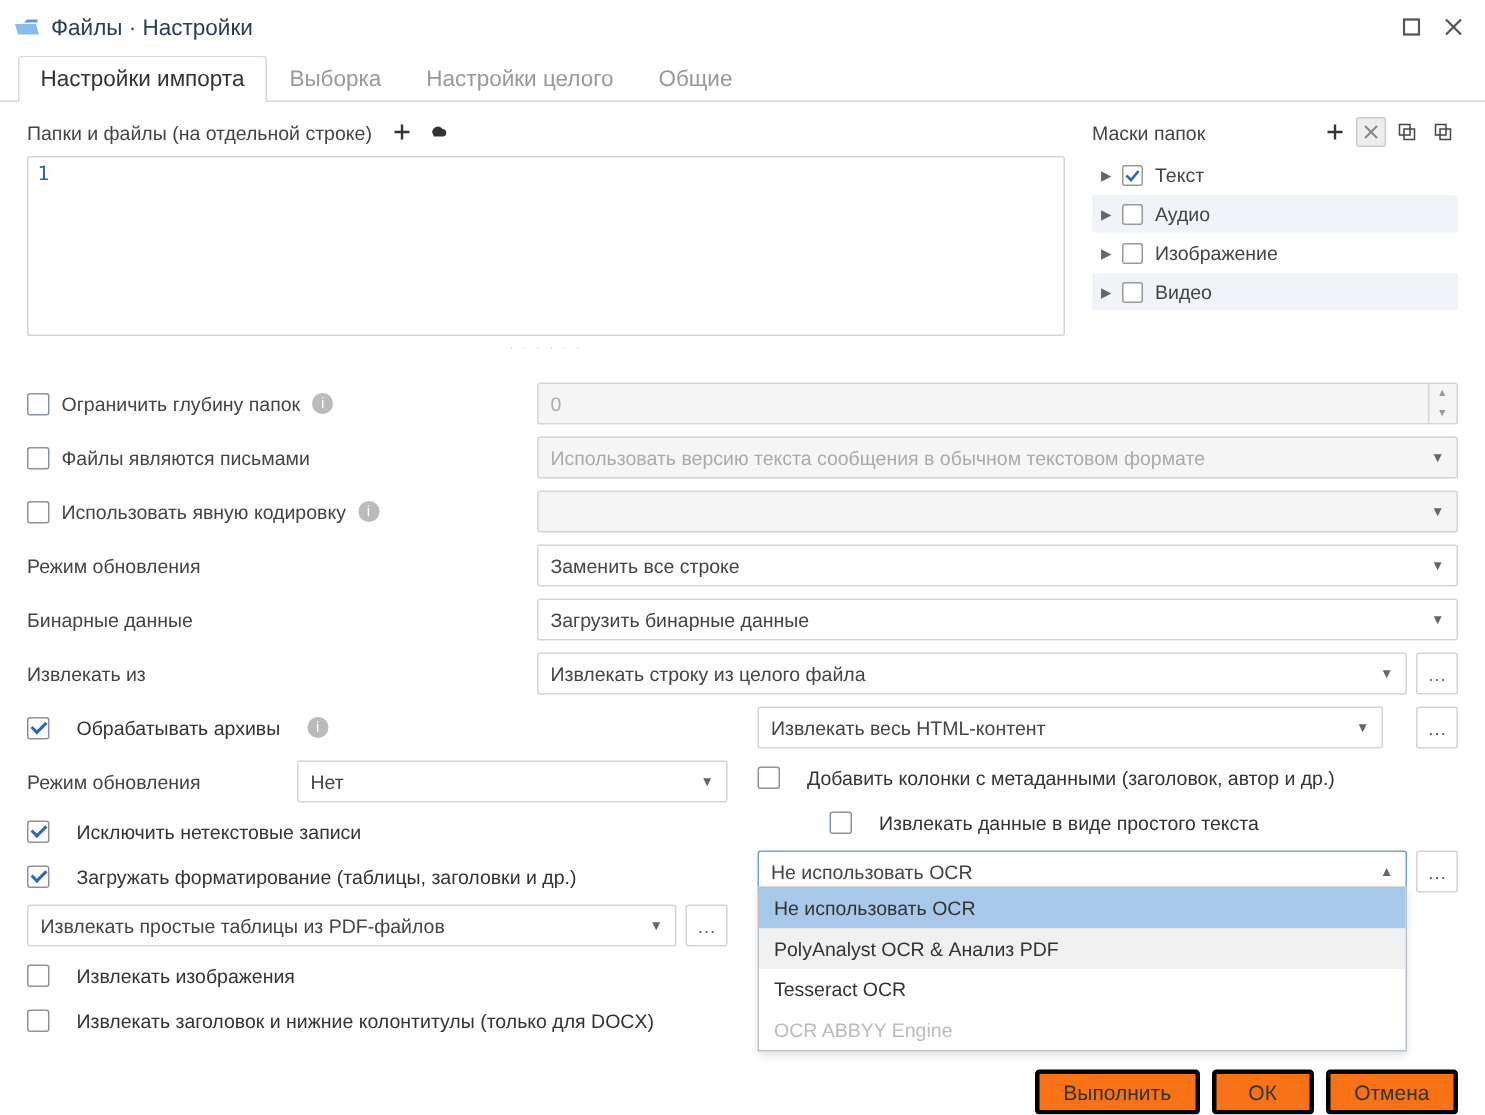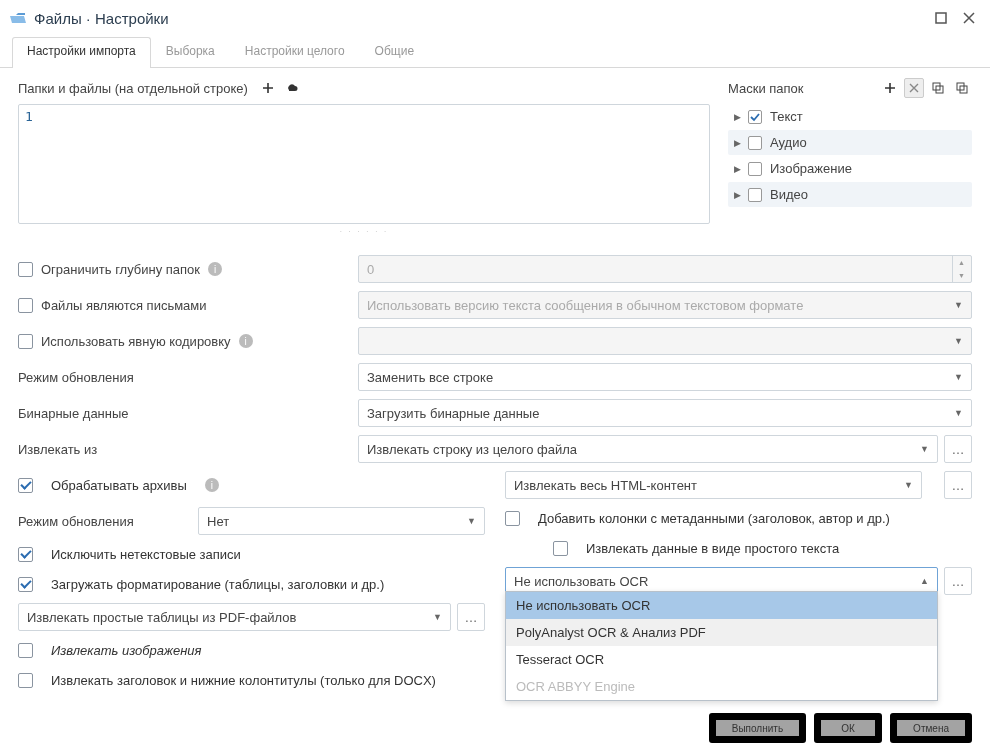--- a/index.html
+++ b/index.html
@@ -33,21 +33,21 @@
 .tabs {
   display: flex;
   padding: 0 12px;
   border-bottom: 1px solid #d8d8d8;
   height: 32px;
 }
 .tab {
   padding: 6px 14px;
   color: #999;
   cursor: pointer;
-  font-size: 12px;
+  font-size: 15px;
   border: 1px solid transparent;
   border-bottom: none;
   border-radius: 3px 3px 0 0;
   position: relative;
   top: 1px;
 }
 .tab.active {
   color: #333;
   border-color: #d8d8d8;
   background: #fff;
@@ -206,26 +206,26 @@
 }
 .bottom-bar {
   display: flex;
   justify-content: flex-end;
   padding: 8px 18px;
   gap: 8px;
 }
 .btn {
   min-width: 68px;
   height: 30px;
-  border: 7px solid #000000;
+  border: 3px solid #000000;
   border-radius: 3px;
-  background: #a3a3a3;
+  background: #f97316;
   padding: 0 16px;
   cursor: pointer;
-  font-size: 10px;
+  font-size: 14px;
   color: #333;
 }
 .dropdown-open {
   position: absolute;
   background: #fff;
   border: 1px solid #b8c1ca;
   box-shadow: 0 2px 6px rgba(0,0,0,.15);
   z-index: 10;
 }
 .dropdown-open .opt {
@@ -465,21 +465,21 @@
       </div>
       <div class="form-row" style="gap:6px;">
         <div class="select" style="flex:1;">
           <span>Извлекать простые таблицы из PDF-файлов</span>
           <span class="caret-dn">▼</span>
         </div>
         <div class="sub-btn">…</div>
       </div>
       <div class="form-row" style="min-height:30px;">
         <span class="chk"></span>
-        <span style="margin-left:8px;font-style:italic;">Извлекать изображения</span>
+        <span style="margin-left:8px;">Извлекать изображения</span>
       </div>
       <div class="form-row" style="min-height:30px;">
         <span class="chk"></span>
         <span style="margin-left:8px;">Извлекать заголовок и нижние колонтитулы (только для DOCX)</span>
       </div>
     </div>
 
     <div>
       <div class="form-row" style="gap:22px;">
         <div class="select" style="flex:1;">

